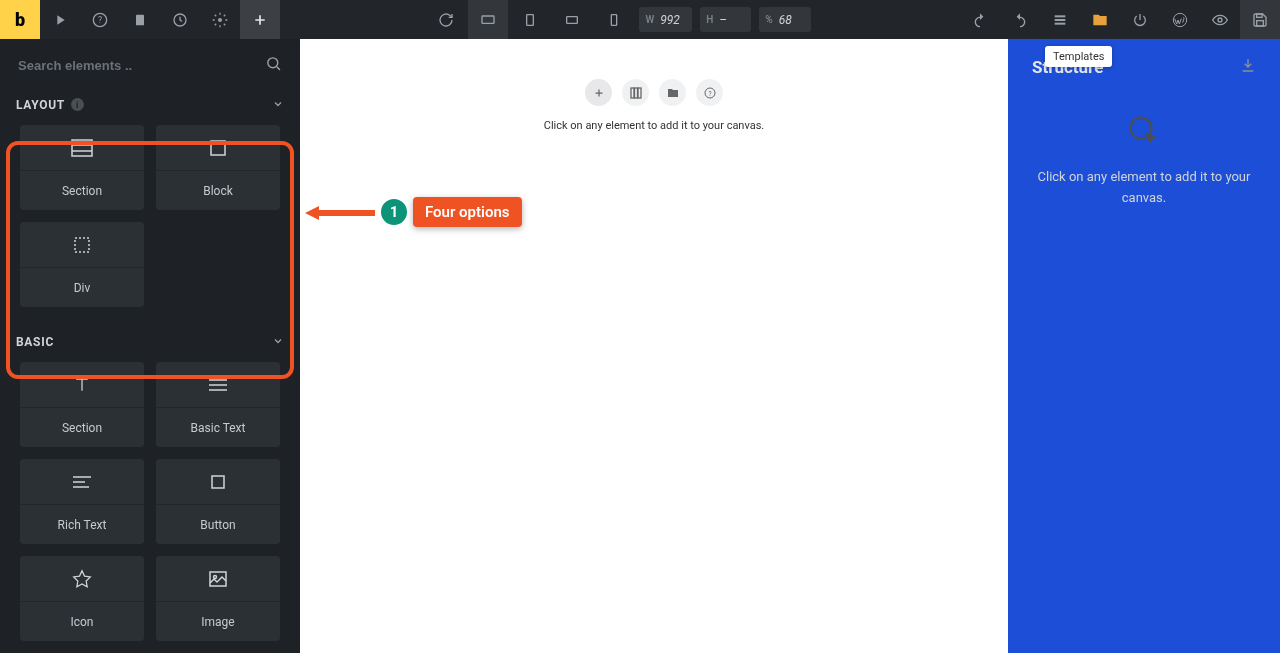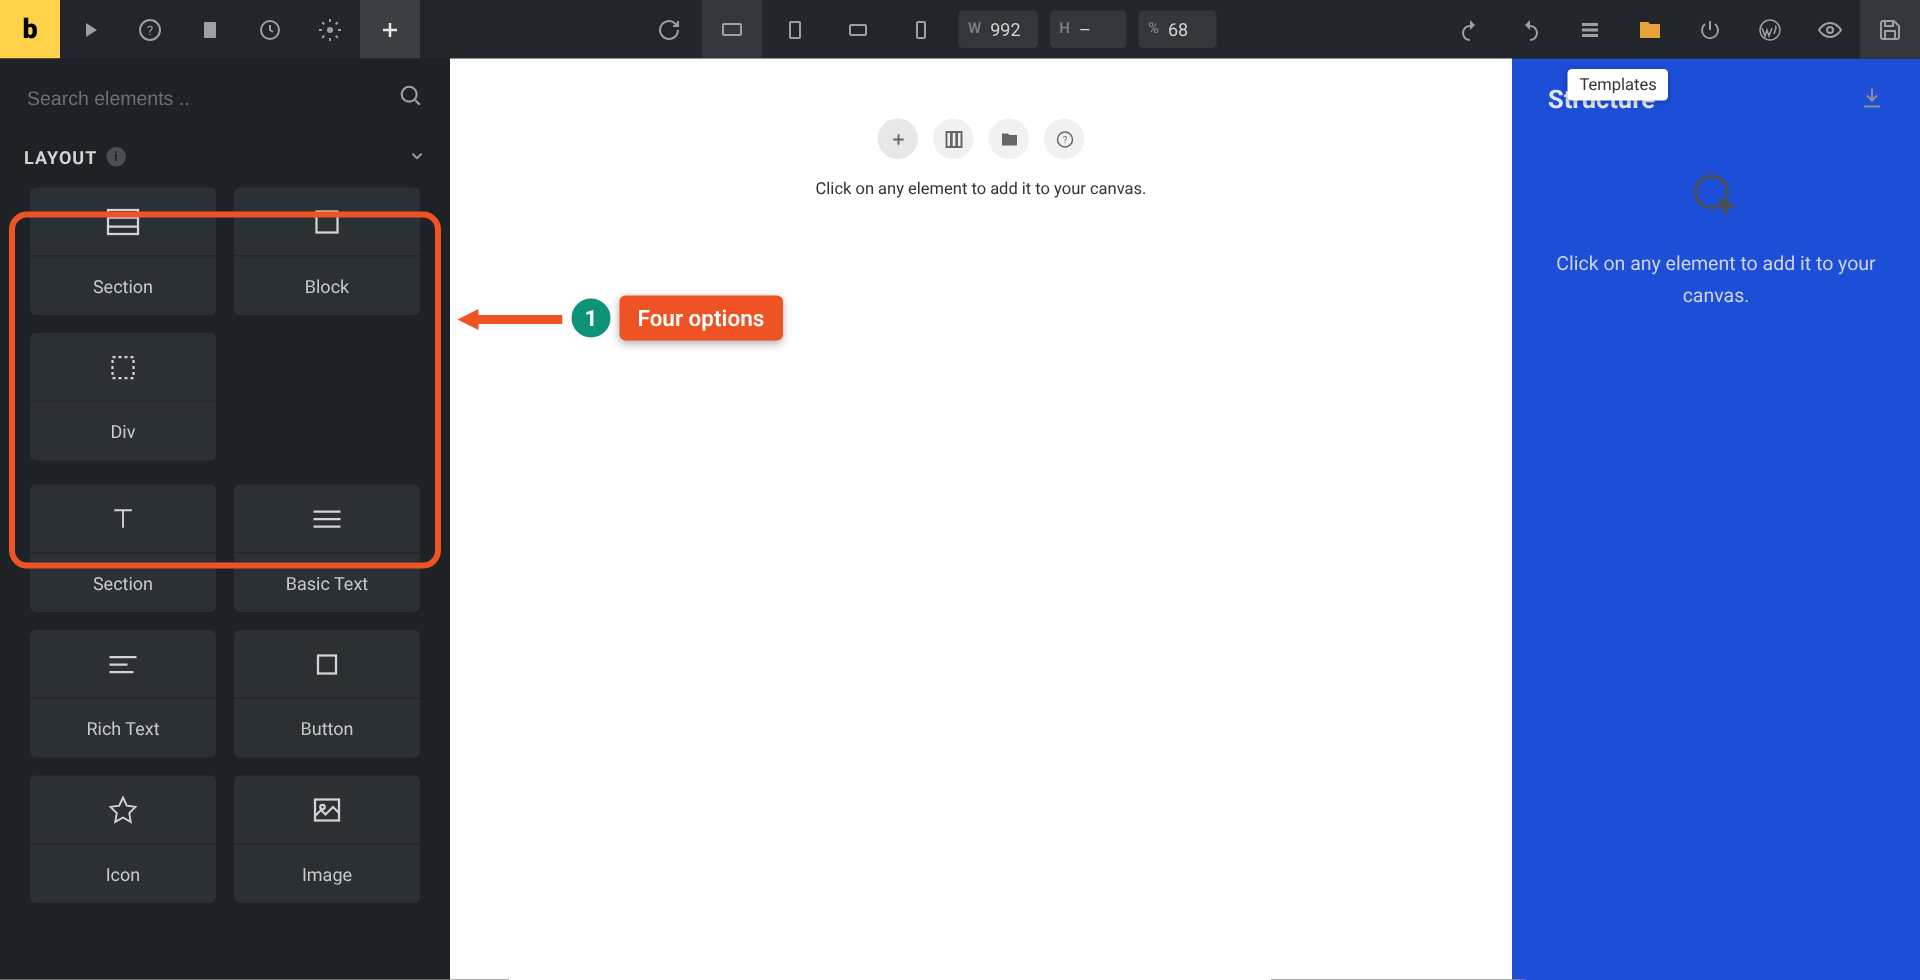--- a/index.html
+++ b/index.html
@@ -7,30 +7,30 @@
 .topbar { height: 39px; background: #222529; display: flex; align-items: center; position: relative; }
 .logo { width: 40px; height: 39px; background: #ffd24a; color: #000; display: flex; align-items: center; justify-content: center; font-weight: 900; font-size: 18px; }
 .tb-group { display: flex; align-items: center; height: 100%; }
 .tb-btn { width: 40px; height: 39px; display: flex; align-items: center; justify-content: center; cursor: pointer; color: #9aa0a6; }
 .tb-btn.active { background: #33373b; }
 .tb-btn.add { background: #3c4044; color: #e4e7ea; }
 .tb-btn svg { width: 16px; height: 16px; }
 .tb-spacer { flex: 1; }
 .dim-field { display: flex; align-items: center; height: 25px; background: #33373b; border-radius: 3px; margin: 0 3px; padding: 0 6px; font-size: 11px; gap: 6px; }
 .dim-field .lbl { color: #7a8086; font-weight: 600; font-size: 10px; }
-.dim-field .val { color: #d0d4d8; font-size: 12px; min-width: 26px; text-align: left; }
+.dim-field .val { color: #d0d4d8; font-size: 12px; min-width: 26px; text-align: left; font-style: italic; }
 .tb-right { margin-left: auto; display: flex; align-items: center; height: 100%; }
 .tb-right .tb-btn { width: 40px; }
 .save { background: #33373b; }
 .templates-btn { color: #e8a23b; }
 
 .main { display: flex; height: calc(653px - 39px); }
 .sidebar-left { width: 300px; background: #1e2226; padding: 0; overflow-y: auto; position: relative; }
 .search-row { display: flex; align-items: center; padding: 16px 18px 10px; gap: 8px; }
-.search-input { flex: 1; background: transparent; border: none; color: #ec4899; font-size: 13px; outline: none; }
+.search-input { flex: 1; background: transparent; border: none; color: #ec4899; font-size: 13px; outline: none; font-weight: bold; }
 .search-input::placeholder { color: #6b7177; }
 .search-ic { color: #9aa0a6; cursor: pointer; }
 
 .accordion-hdr { display: flex; align-items: flex-start; padding: 12px 16px; font-size: 12px; font-weight: 700; letter-spacing: 0.7px; color: #d0d4d8; cursor: pointer; gap: 6px; }
 .accordion-hdr .info { width: 13px; height: 13px; border-radius: 50%; background: #4a4f54; color: #1e2226; font-size: 9px; display: inline-flex; align-items: center; justify-content: center; font-weight: bold; }
 .accordion-hdr .chev { margin-left: auto; color: #9aa0a6; }
 
 .grid2 { display: grid; grid-template-columns: 1fr 1fr; gap: 12px; padding: 0 20px 16px; }
 .elem-card { background: #2b3034; border-radius: 4px; height: 85px; display: flex; flex-direction: column; align-items: center; justify-content: center; cursor: pointer; position: relative; }
 .elem-card .icon-area { height: 46px; display: flex; align-items: center; justify-content: center; color: #d0d4d8; border-bottom: 1px solid #23272b; width: 100%; }
@@ -240,20 +240,26 @@
       <div class="elem-card">
         <div class="icon-area">
             <svg width="18" height="18" viewBox="0 0 18 18" fill="none" stroke="currentColor" stroke-width="1.5" stroke-dasharray="2 2">
               <rect x="2" y="2" width="14" height="14"></rect>
             </svg>
           </div>
         <div class="label-area">Div</div>
       </div>
     </div>
 
+    <div class="accordion-hdr">
+      <span>BASIC</span>
+      <span class="chev"><svg width="12" height="12" viewBox="0 0 24 24" fill="none" stroke="currentColor" stroke-width="2.5">
+            <path d="m6 9 6 6 6-6"></path>
+          </svg></span>
+    </div>
     <div class="grid2">
       <div class="elem-card">
         <div class="icon-area">
             <svg width="20" height="20" viewBox="0 0 24 24" fill="none" stroke="currentColor" stroke-width="1.5">
               <path d="M5 5h14M12 5v14"></path>
             </svg>
           </div>
         <div class="label-area">Section</div>
       </div>
       <div class="elem-card">

